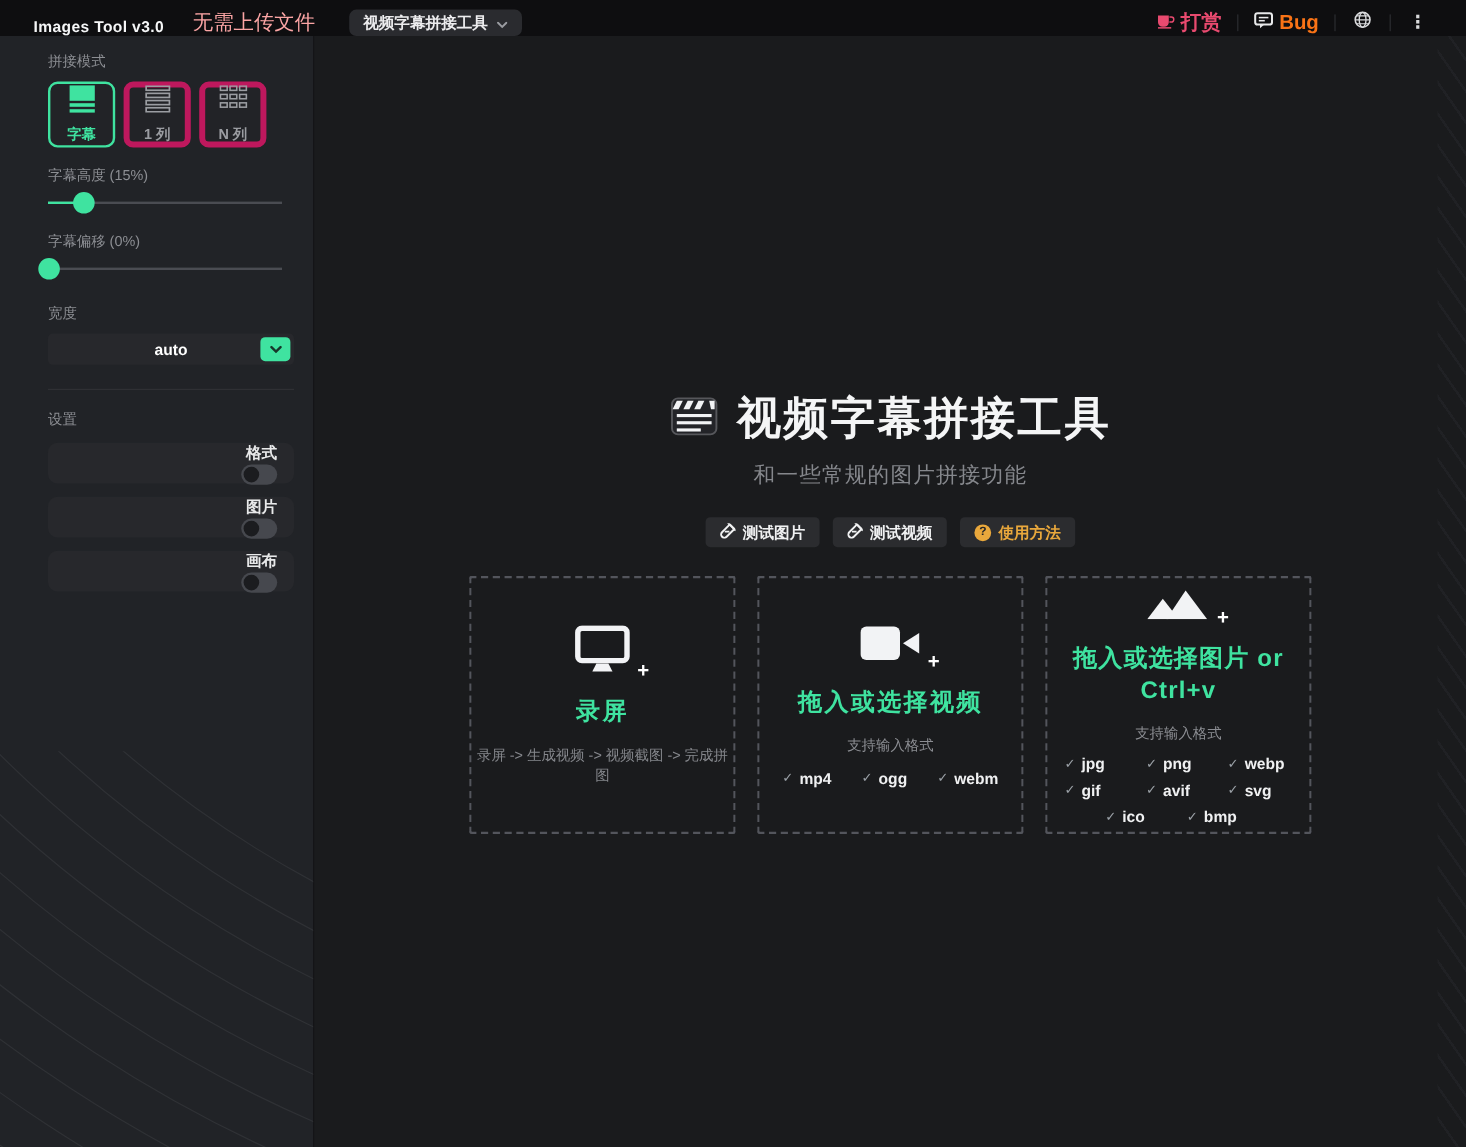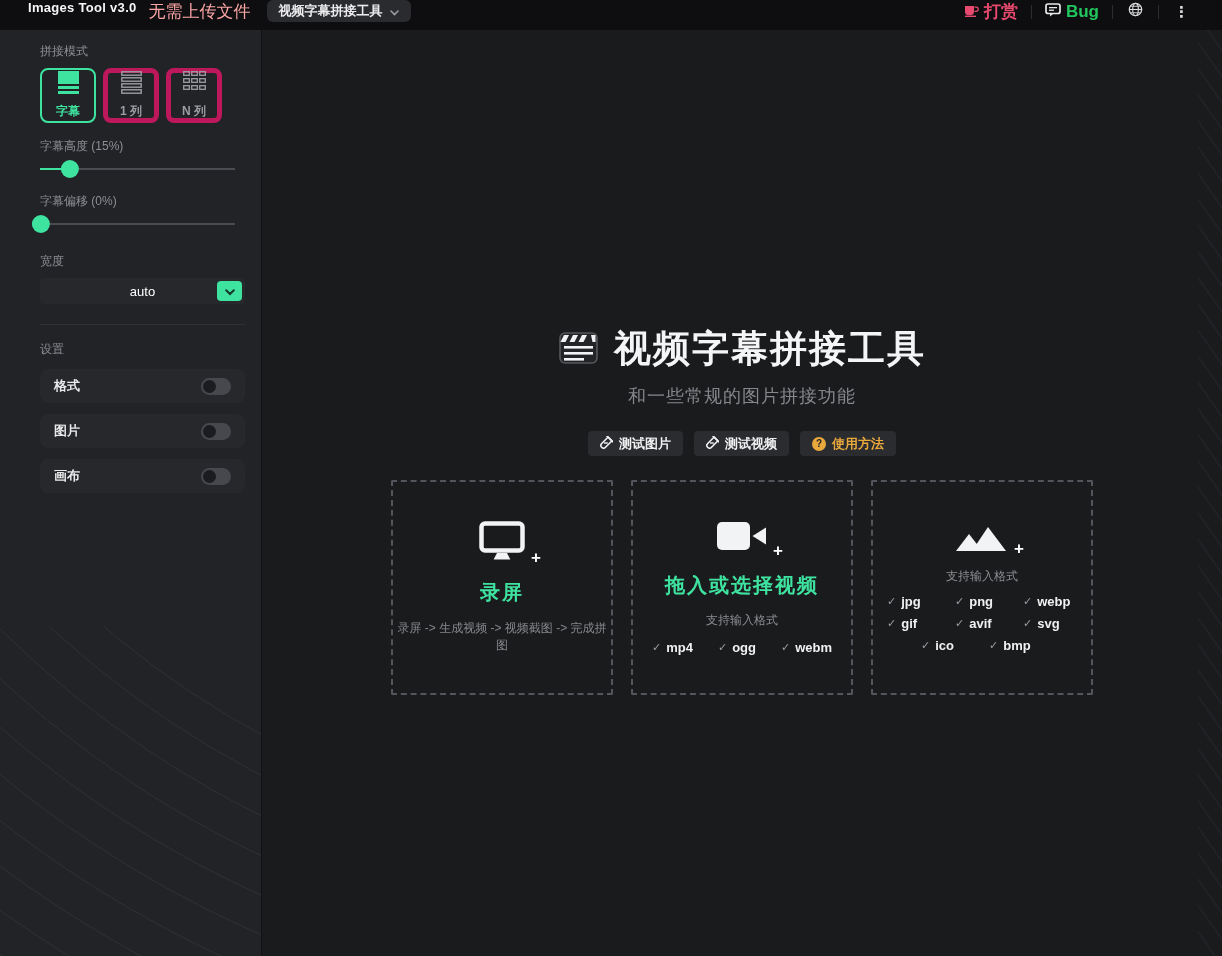--- a/index.html
+++ b/index.html
@@ -8,28 +8,28 @@
     --sidebar-bg:#212327;
     --main-bg:#1a1b1d;
     --card-bg:#27282c;
     --gray-text:#8c8e93;
     --white-text:#f2f3f5;
   }
   *{margin:0;padding:0;box-sizing:border-box;font-family:"Liberation Sans","DejaVu Sans",sans-serif;}
   html,body{width:1222px;height:956px;overflow:hidden;background:var(--main-bg);}
 
   
-  .topbar{height:30px;background:var(--topbar-bg);display:flex;align-items:flex-start;padding:0 18px;position:relative;z-index:9;}
+  .topbar{height:30px;background:var(--topbar-bg);display:flex;align-items:flex-end;padding:0 18px;position:relative;z-index:9;gap:12px;}
   .app-title{font-size:13px;font-weight:bold;color:#f5f6f7;margin-left:10px;letter-spacing:.3px;}
   .tagline{font-size:17px;color:#fca5a5;margin-left:12px;}
   .tool-pill{margin-left:16px;height:22px;background:#2a2b2f;border-radius:6px;display:flex;align-items:center;gap:7px;padding:0 12px;color:#ececee;font-size:13px;font-weight:bold;cursor:pointer;}
   .topbar-right{margin-left:auto;display:flex;align-items:center;}
   .tb-item{display:flex;align-items:center;gap:5px;font-size:17px;font-weight:bold;cursor:pointer;padding:0 13px;}
   .donate{color:#e84a6f;}
-  .bug{color:#22c55e;}
+  .bug{color:#f97316;}
   .tb-sep{width:1px;height:14px;background:#2c2d31;}
   .tb-icon-btn{padding:0 15px;display:flex;align-items:center;cursor:pointer;}
   .dots{color:#d8d9db;font-size:15px;font-weight:bold;letter-spacing:0;line-height:1;}
 
   
   .shell{display:flex;height:926px;}
   .sidebar{width:262px;background:var(--sidebar-bg);padding:13px 16px 0 40px;border-right:1px solid #121214;position:relative;overflow:hidden;flex:none;}
   .main{flex:1;background:var(--main-bg);display:flex;flex-direction:column;align-items:center;position:relative;overflow:hidden;}
 
   
@@ -41,26 +41,26 @@
   .mode-btn.selected .lbl{color:var(--accent);}
 
   .slider-label{margin-top:15px;font-size:12px;color:var(--gray-text);}
   .slider{position:relative;height:18px;margin-top:5px;margin-right:10px;cursor:pointer;}
   .slider .track{position:absolute;top:8px;left:0;right:0;height:2px;background:#4a4c52;}
   .slider .fill{position:absolute;top:8px;left:0;height:2px;background:var(--accent);width:var(--p,0%);}
   .slider .thumb{position:absolute;top:0;left:var(--p,0%);transform:translateX(-45%);width:18px;height:18px;border-radius:50%;background:var(--accent);}
 
   .width-label{margin-top:20px;}
   .dropdown{margin-top:8px;height:26px;background:var(--card-bg);border-radius:4px;display:flex;align-items:center;position:relative;cursor:pointer;}
-  .dropdown .value{flex:1;text-align:center;font-weight:normal;font-size:13px;color:#ffffff;}
+  .dropdown .value{flex:1;text-align:center;font-weight:bold;font-size:13px;color:#ffffff;}
   .dd-btn{position:absolute;right:3px;top:3px;width:25px;height:20px;background:var(--accent);border-radius:4px;display:flex;align-items:center;justify-content:center;cursor:pointer;}
 
   .divider{margin-top:20px;height:1px;background:#2f3034;}
   .settings-label{margin-top:16px;}
-  .toggle-row{margin-top:11px;height:34px;background:var(--card-bg);border-radius:8px;display:flex;align-items:center;justify-content:space-between;padding:0 14px;cursor:pointer;}
+  .toggle-row{margin-top:11px;height:34px;background:var(--card-bg);border-radius:8px;display:flex;align-items:flex-end;justify-content:space-between;padding:0 14px;cursor:pointer;flex-direction:column;}
   .toggle-row:first-of-type{margin-top:9px;}
   .toggle-label{font-size:13px;font-weight:bold;color:#e8e9ea;}
   .switch{width:30px;height:17px;border-radius:9px;background:#46484e;position:relative;flex:none;}
   .switch .knob{position:absolute;left:2px;top:2px;width:13px;height:13px;border-radius:50%;background:#1b1c1f;}
 
   .arcs{position:absolute;left:0;bottom:0;pointer-events:none;}
 
   
   .hero{margin-top:294px;display:flex;flex-direction:column;align-items:center;}
   .title-row{display:flex;align-items:center;gap:15px;}
@@ -352,20 +352,21 @@
         </div>
 
         <div class="zone zone-3">
           <span class="icon-wrap">
             <svg width="52" height="28" viewBox="0 0 52 28">
                 <path d="M0 28 L13 11 L22 22.5 L17.5 28 Z" fill="#f2f3f5"></path>
                 <path d="M16 28 L32 4 L50 28 Z" fill="#f2f3f5"></path>
               </svg>
             <span class="plus">+</span>
           </span>
+          <div class="zone-title">拖入或选择图片 or Ctrl+v</div>
           <div class="formats-label">支持输入格式</div>
           <div class="formats-grid">
             <div class="grid-row">
               <span class="format">
                   <span class="check">✓</span>
                   <span>jpg</span>
                 </span>
               <span class="format">
                   <span class="check">✓</span>
                   <span>png</span>

